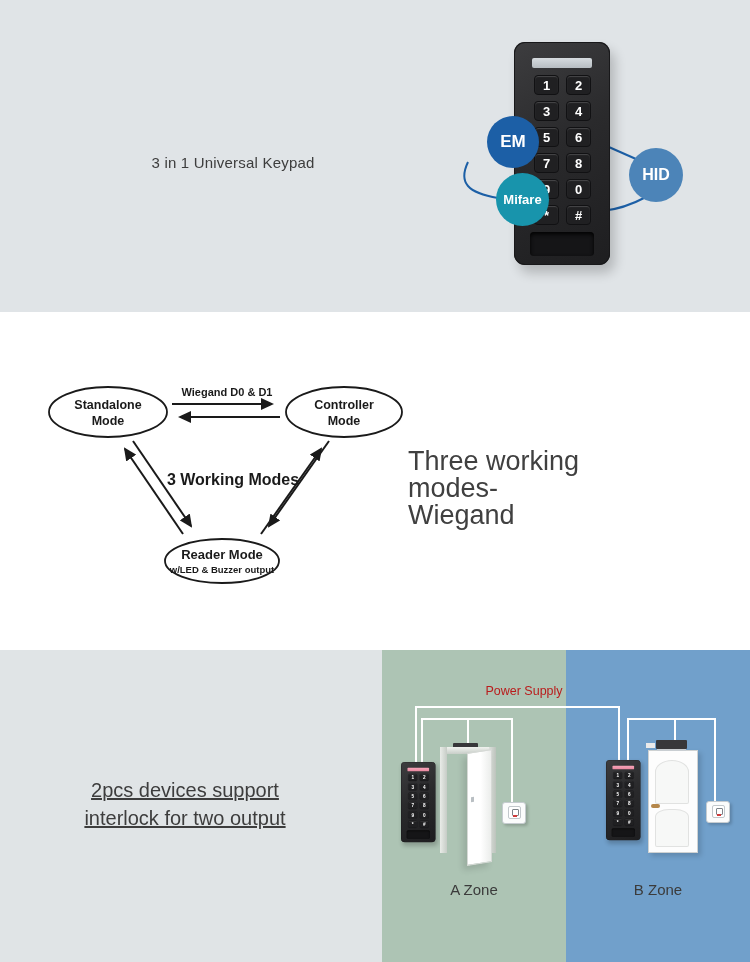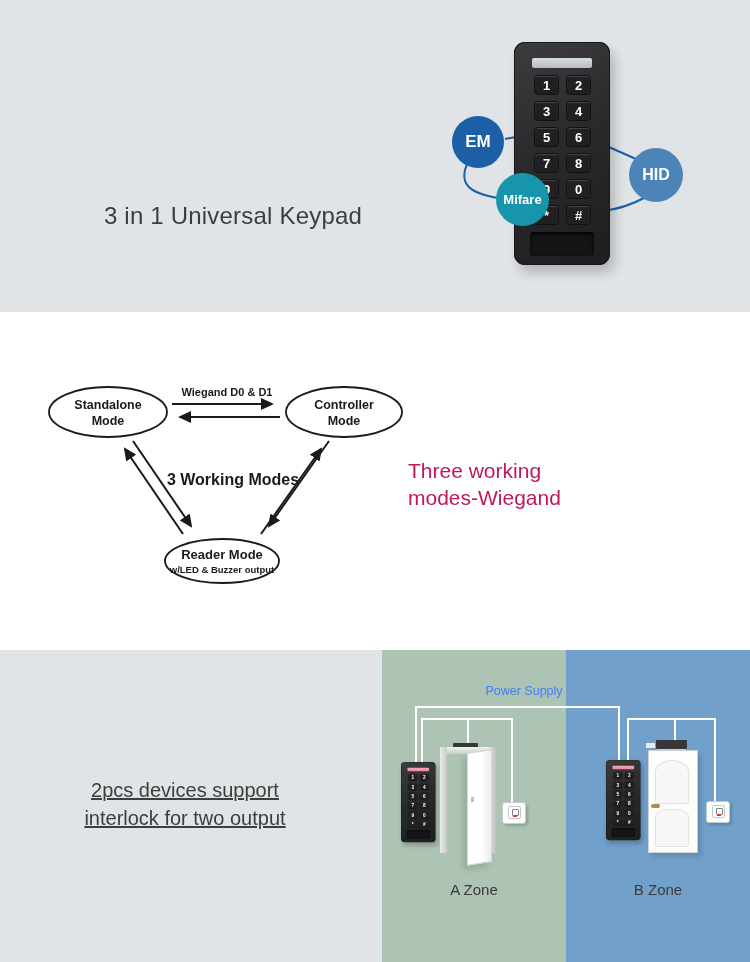--- a/index.html
+++ b/index.html
@@ -2,62 +2,62 @@
 <html><head>
 <meta charset="utf-8">
 <style>
   * { margin:0; padding:0; box-sizing:border-box; }
   body { font-family:"Liberation Sans", sans-serif; background:#ffffff; }
   .page { position:relative; width:750px; height:962px; overflow:hidden; background:#ffffff; }
 
   
   .sec-top { position:relative; width:750px; height:312px; background:#e0e4e7; }
   .headline { position:absolute; left:70px; top:154px; width:326px; text-align:center;
-              font-size:24px; color:#3d3d3d; letter-spacing:0.2px;margin-top:48px; }
+              font-size:15px; color:#3d3d3d; letter-spacing:0.2px; }
   .top-lines { position:absolute; left:0; top:0; width:750px; height:312px; pointer-events:none; }
 
   
   .keypad { position:relative; width:96px; height:223px; border-radius:11px;
             background:linear-gradient(150deg,#3d3d3f 0%,#2a2a2c 45%,#1e1e20 100%);
             box-shadow:inset 0 0 0 1px #18181a, 5px 8px 12px rgba(0,0,0,0.2); }
   .keypad .led { position:absolute; left:18px; top:16px; width:60px; height:10px; border-radius:2px;
                  background:linear-gradient(#d6dbdf,#b7bdc2); }
   .keypad--pink .led { background:linear-gradient(#f6a6ba,#e9879f); }
   .keypad .keys { position:absolute; left:20px; top:33px; display:grid;
                   grid-template-columns:25px 25px; grid-auto-rows:20px; column-gap:7px; row-gap:6px; }
   .key { display:flex; align-items:center; justify-content:center; background:#202022;
          border:1px solid #111113; border-radius:4px; color:#ffffff; font-weight:bold; font-size:13px;
          box-shadow:inset 0 1px 1px rgba(255,255,255,0.18); }
   .keypad .slot { position:absolute; left:16px; top:190px; width:64px; height:24px;
                   background:#151517; border-radius:4px; box-shadow:inset 0 2px 4px #000; }
   .keypad-main { position:absolute; left:514px; top:42px; }
 
   .badge { position:absolute; border-radius:50%; display:flex; align-items:center; justify-content:center;
            color:#ffffff; font-weight:bold; }
-  .badge-em     { left:452px; top:116px; width:52px; height:52px; font-size:17px; }
+  .badge-em     { left:487px; top:116px; width:52px; height:52px; font-size:17px; }
   .badge-mifare { left:496px; top:173px; width:53px; height:53px; font-size:13px; }
   .badge-hid    { left:629px; top:148px; width:54px; height:54px; font-size:16px;text-align:right; }
 
   
   .sec-mid { position:relative; width:603px; height:338px; background:#ffffff; }
   .diagram { position:absolute; left:0; top:0; width:750px; height:338px; }
   .diagram text { font-family:"Liberation Sans", sans-serif; fill:#1a1a1a; }
-  .mid-caption { position:absolute; left:408px; top:145px; font-size:21px; line-height:27px; color:#be185d; }
+  .mid-caption { position:absolute; left:408px; top:136px; font-size:27px; line-height:27px; color:#404040; }
 
   
   .sec-bottom { position:relative; width:750px; height:312px; }
   .col { position:absolute; top:0; height:312px; }
   .col-left { left:0; width:382px; background:#e0e4e6; }
   .col-a { left:382px; width:184px; background:#adc4b4; }
   .col-b { left:566px; width:184px; background:#71a0cb; }
   .bottom-caption { position:absolute; left:30px; top:126px; width:310px; text-align:center;
                     font-size:20px; line-height:28px; color:#3d3d3d;text-decoration:underline; }
   .wires { position:absolute; left:0; top:0; width:750px; height:312px; pointer-events:none; }
   .power-label { position:absolute; left:448px; top:34px; width:152px; text-align:center;
-                 font-size:12.5px; color:#3b82f6; }
+                 font-size:12.5px; color:#b91c1c; }
   .zone-label { position:absolute; top:231px; width:184px; text-align:center; font-size:15px; color:#3b3b3b; }
   .zone-label-a { left:382px; }
   .zone-label-b { left:566px; }
 
   .zone-keypad { position:absolute; width:35px; height:81px; }
   .zone-keypad .scaled { transform:scale(0.36); transform-origin:0 0; }
   .zone-keypad-a { left:401px; top:112px; }
   .zone-keypad-b { left:606px; top:110px; }
 
   

